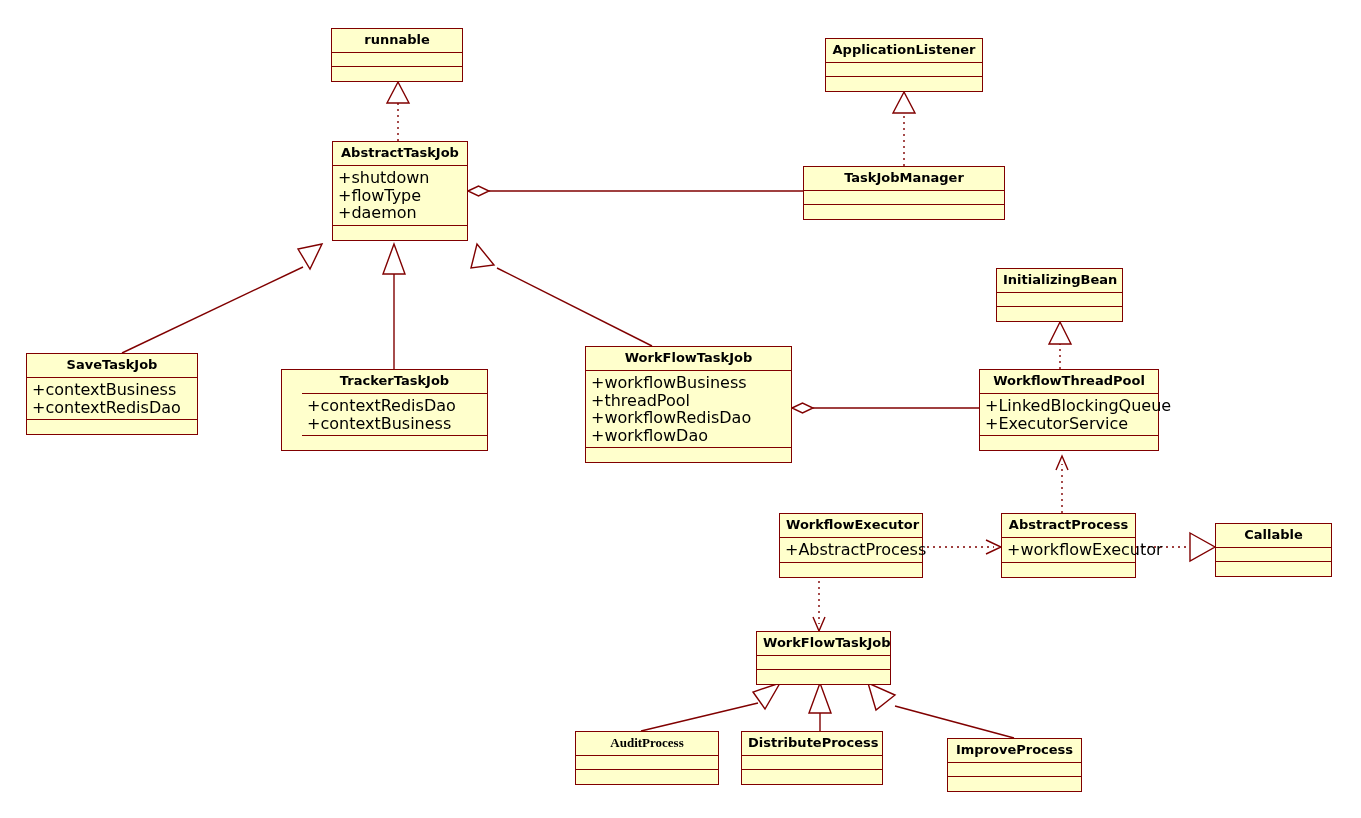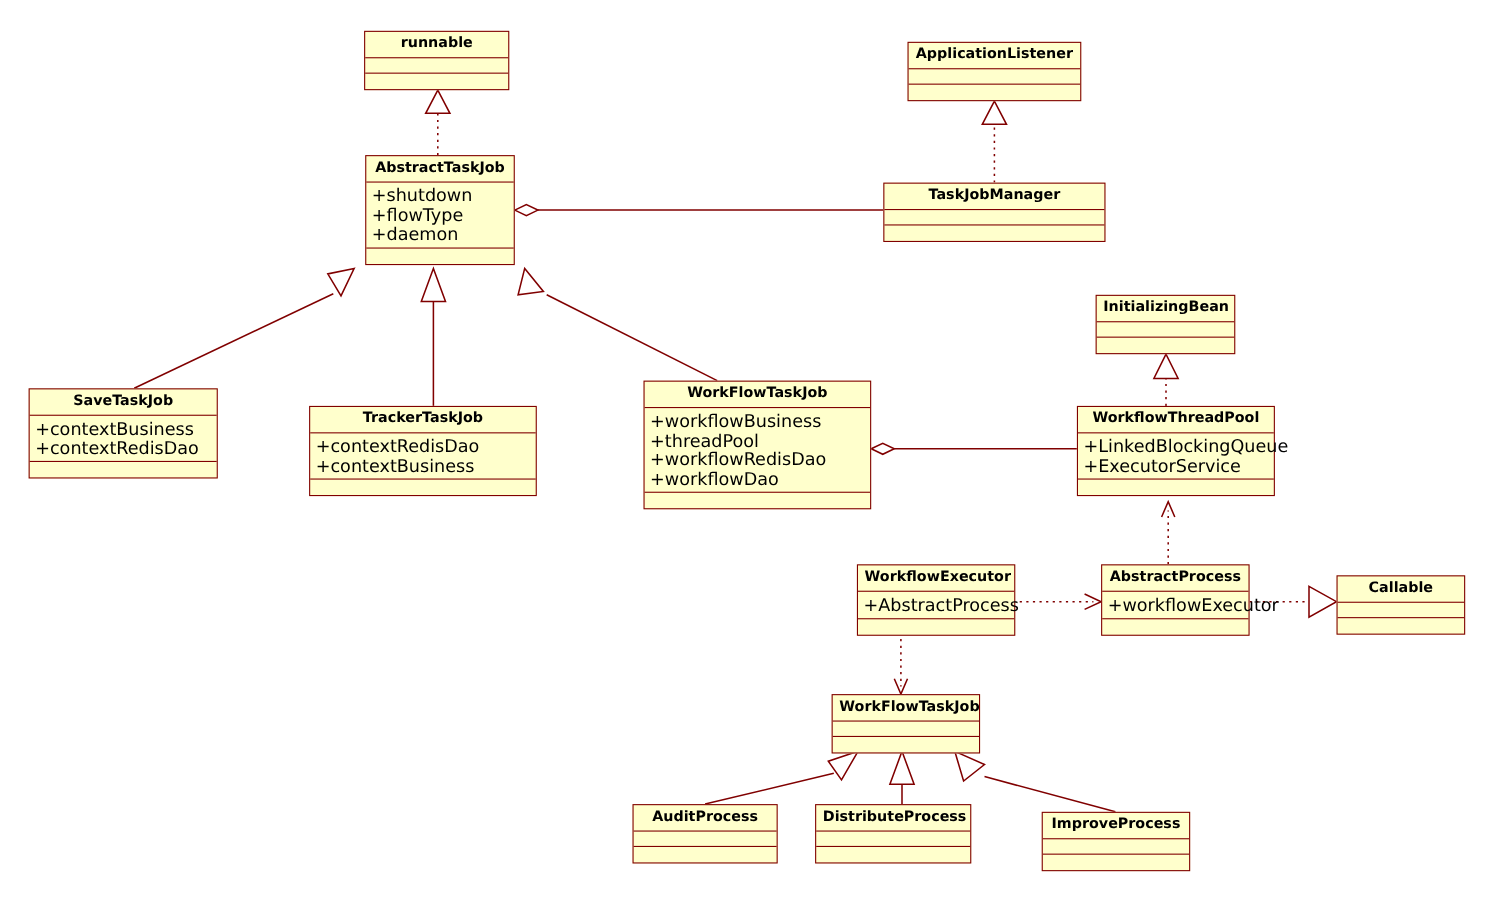--- a/index.html
+++ b/index.html
@@ -205,21 +205,21 @@
 
   <div class="uml-class" style="left:979px; top:369px; width:180px;">
     <div class="uml-name">WorkflowThreadPool</div>
     <div class="uml-attrs">
       <div class="attr-line">+LinkedBlockingQueue</div>
       <div class="attr-line">+ExecutorService</div>
     </div>
     <div class="uml-ops"></div>
   </div>
 
-  <div class="uml-class" style="left:281px; top:369px; width:207px;">
+  <div class="uml-class" style="left:281px; top:369px; width:207px;padding-left:20px;">
     <div class="uml-name">TrackerTaskJob</div>
     <div class="uml-attrs">
       <div class="attr-line">+contextRedisDao</div>
       <div class="attr-line">+contextBusiness</div>
     </div>
     <div class="uml-ops"></div>
   </div>
 
   <div class="uml-class" style="left:779px; top:513px; width:144px;">
     <div class="uml-name">WorkflowExecutor</div>
@@ -242,21 +242,21 @@
     <div class="uml-attrs empty"></div>
     <div class="uml-ops"></div>
   </div>
 
   <div class="uml-class" style="left:756px; top:631px; width:135px;">
     <div class="uml-name">WorkFlowTaskJob</div>
     <div class="uml-attrs empty"></div>
     <div class="uml-ops"></div>
   </div>
 
-  <div class="uml-class" style="left:575px; top:731px; width:132px;">
+  <div class="uml-class" style="left:575px; top:731px; width:144px;font-family:Liberation Serif, serif;">
     <div class="uml-name">AuditProcess</div>
     <div class="uml-attrs empty"></div>
     <div class="uml-ops"></div>
   </div>
 
   <div class="uml-class" style="left:741px; top:731px; width:142px;">
     <div class="uml-name">DistributeProcess</div>
     <div class="uml-attrs empty"></div>
     <div class="uml-ops"></div>
   </div>

